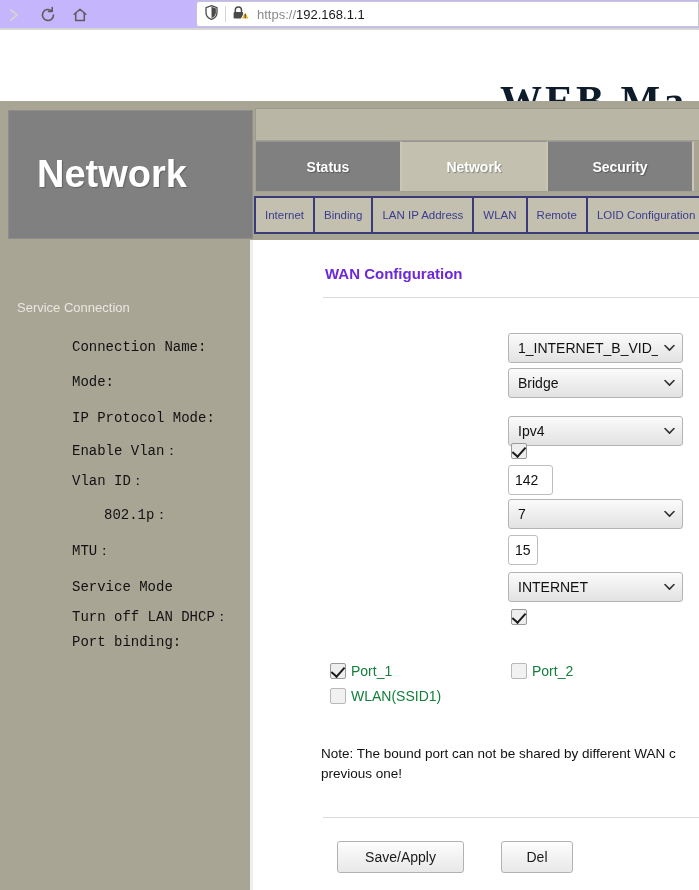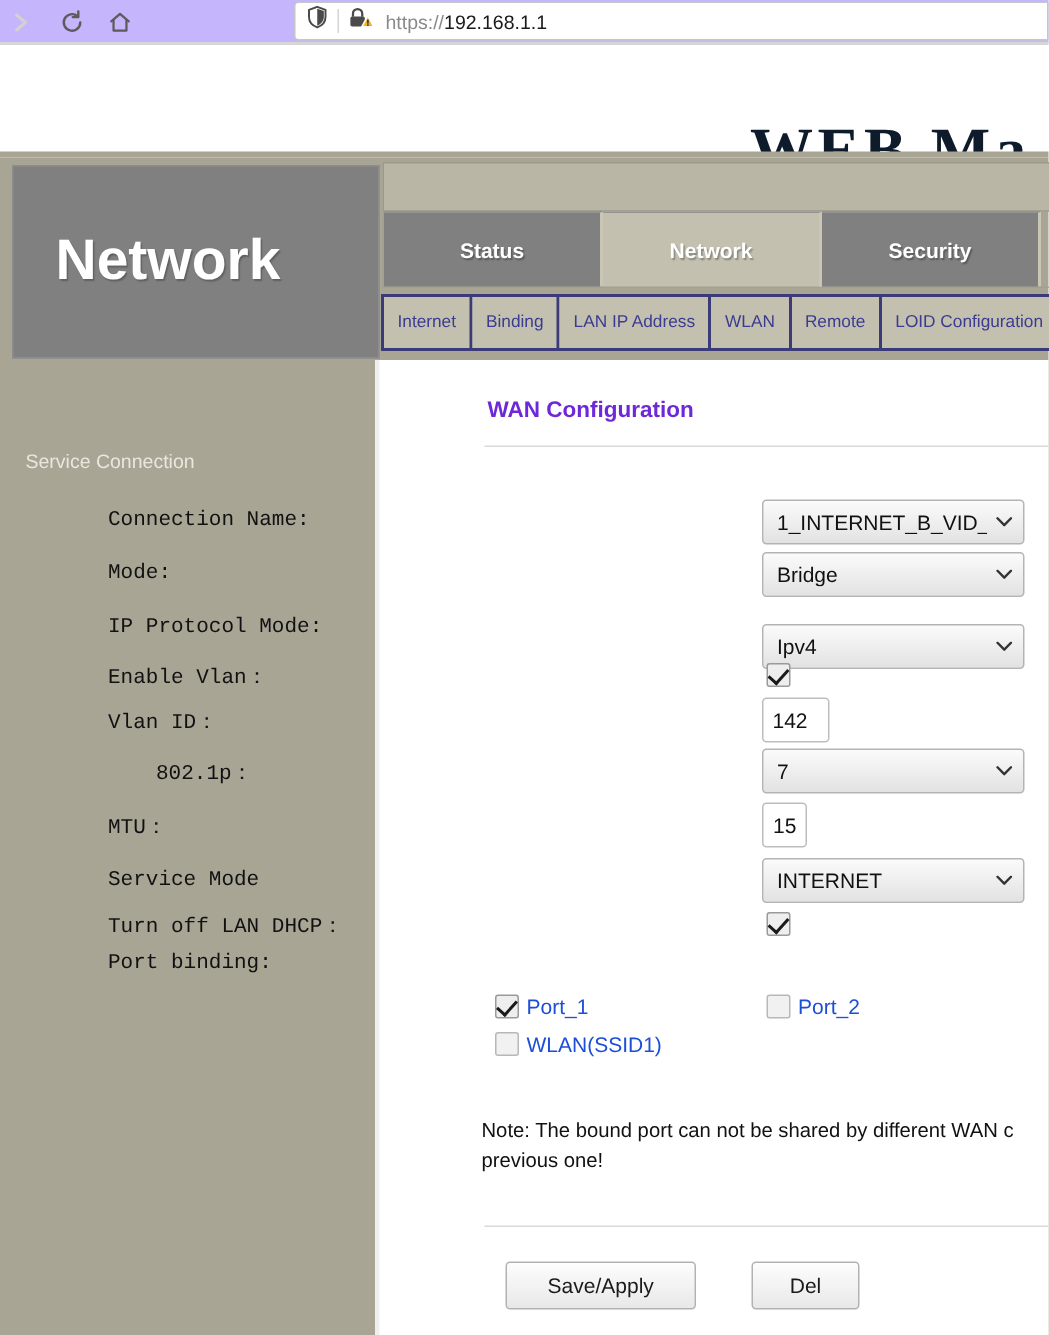--- a/index.html
+++ b/index.html
@@ -223,21 +223,21 @@
     position: absolute;
     left: 3px; top: 0px;
     width: 6px; height: 11px;
     border: solid #1a1a1a;
     border-width: 0 2.5px 2.5px 0;
     transform: rotate(42deg);
   }
   .cbx.light { background: #f1f1f1; border-color: #b8b8b8; }
 
   .portline { position: absolute; display: flex; align-items: center; }
-  .portlabel { font-size: 14px; color: #1d4ed8; margin-left: 5px; white-space: nowrap; }
+  .portlabel { font-size: 14px; color: #15803d; margin-left: 5px; white-space: nowrap; }
 
   .note {
     position: absolute; left: 321px; top: 744px;
     width: 400px;
     font-size: 13.5px; color: #111111;
     line-height: 20px;
     white-space: pre;
   }
   .btnrow { position: absolute; left: 321px; top: 841px; display: flex; gap: 37px; }
   .btn {

